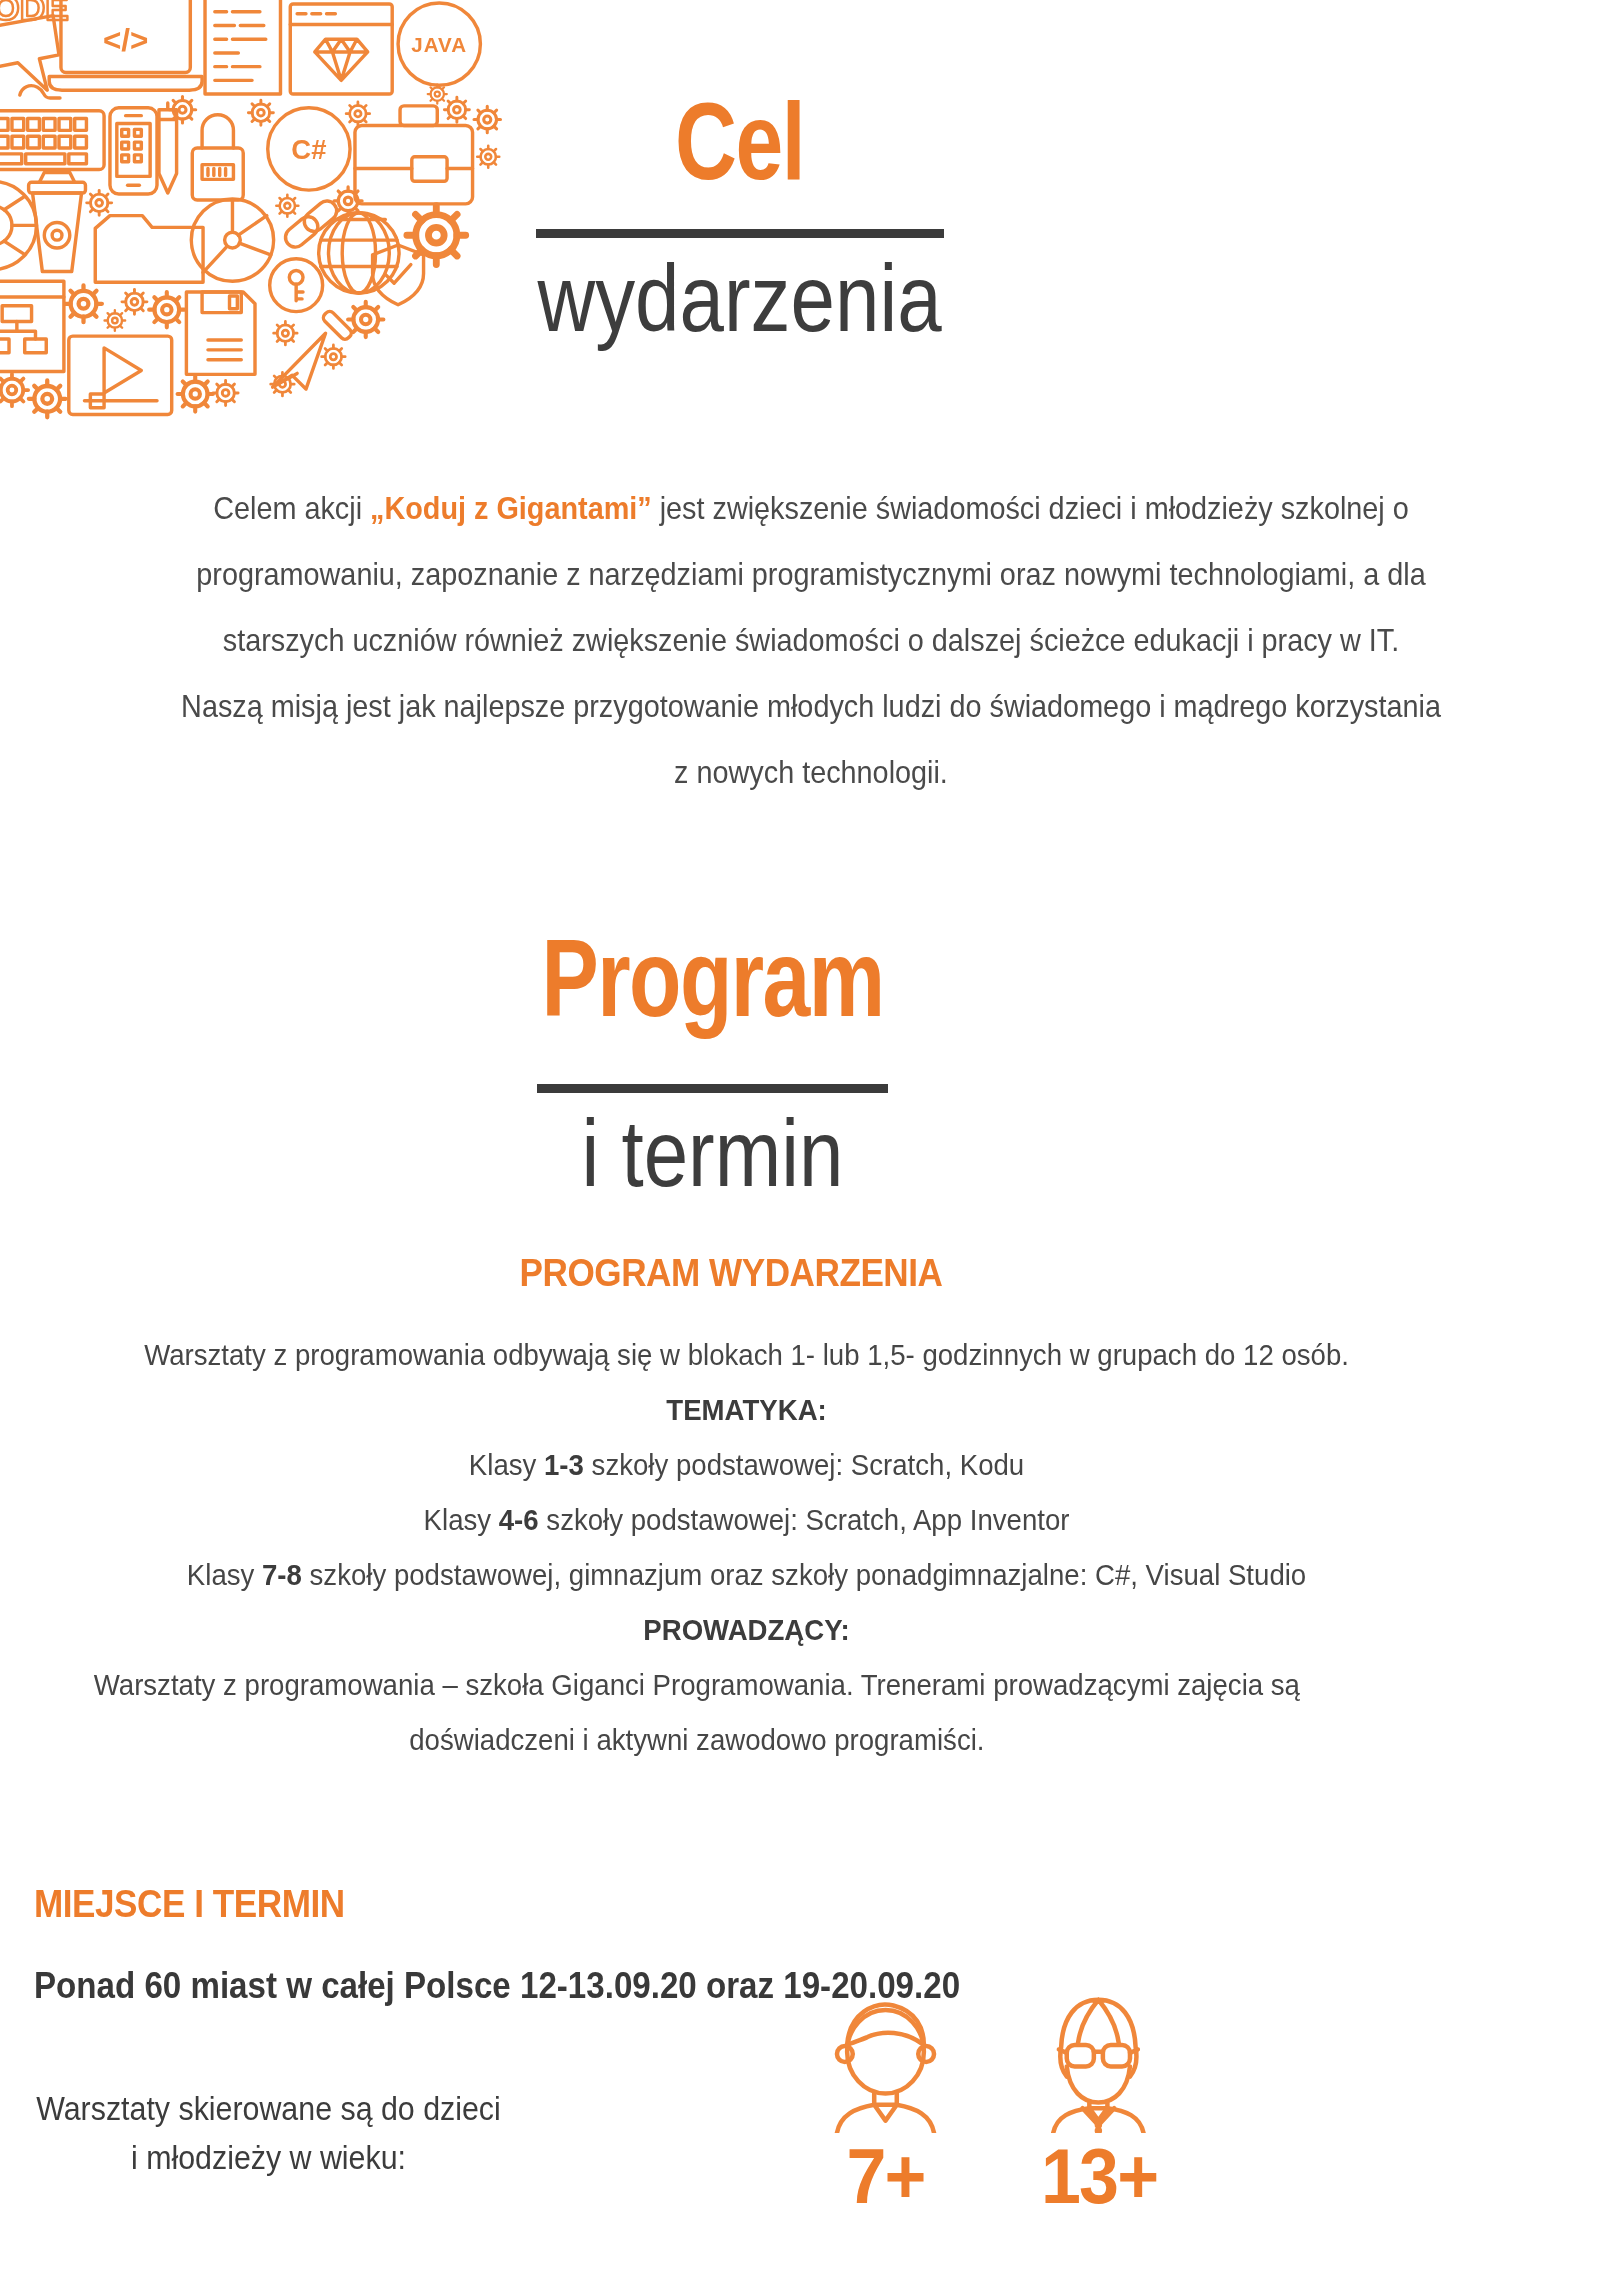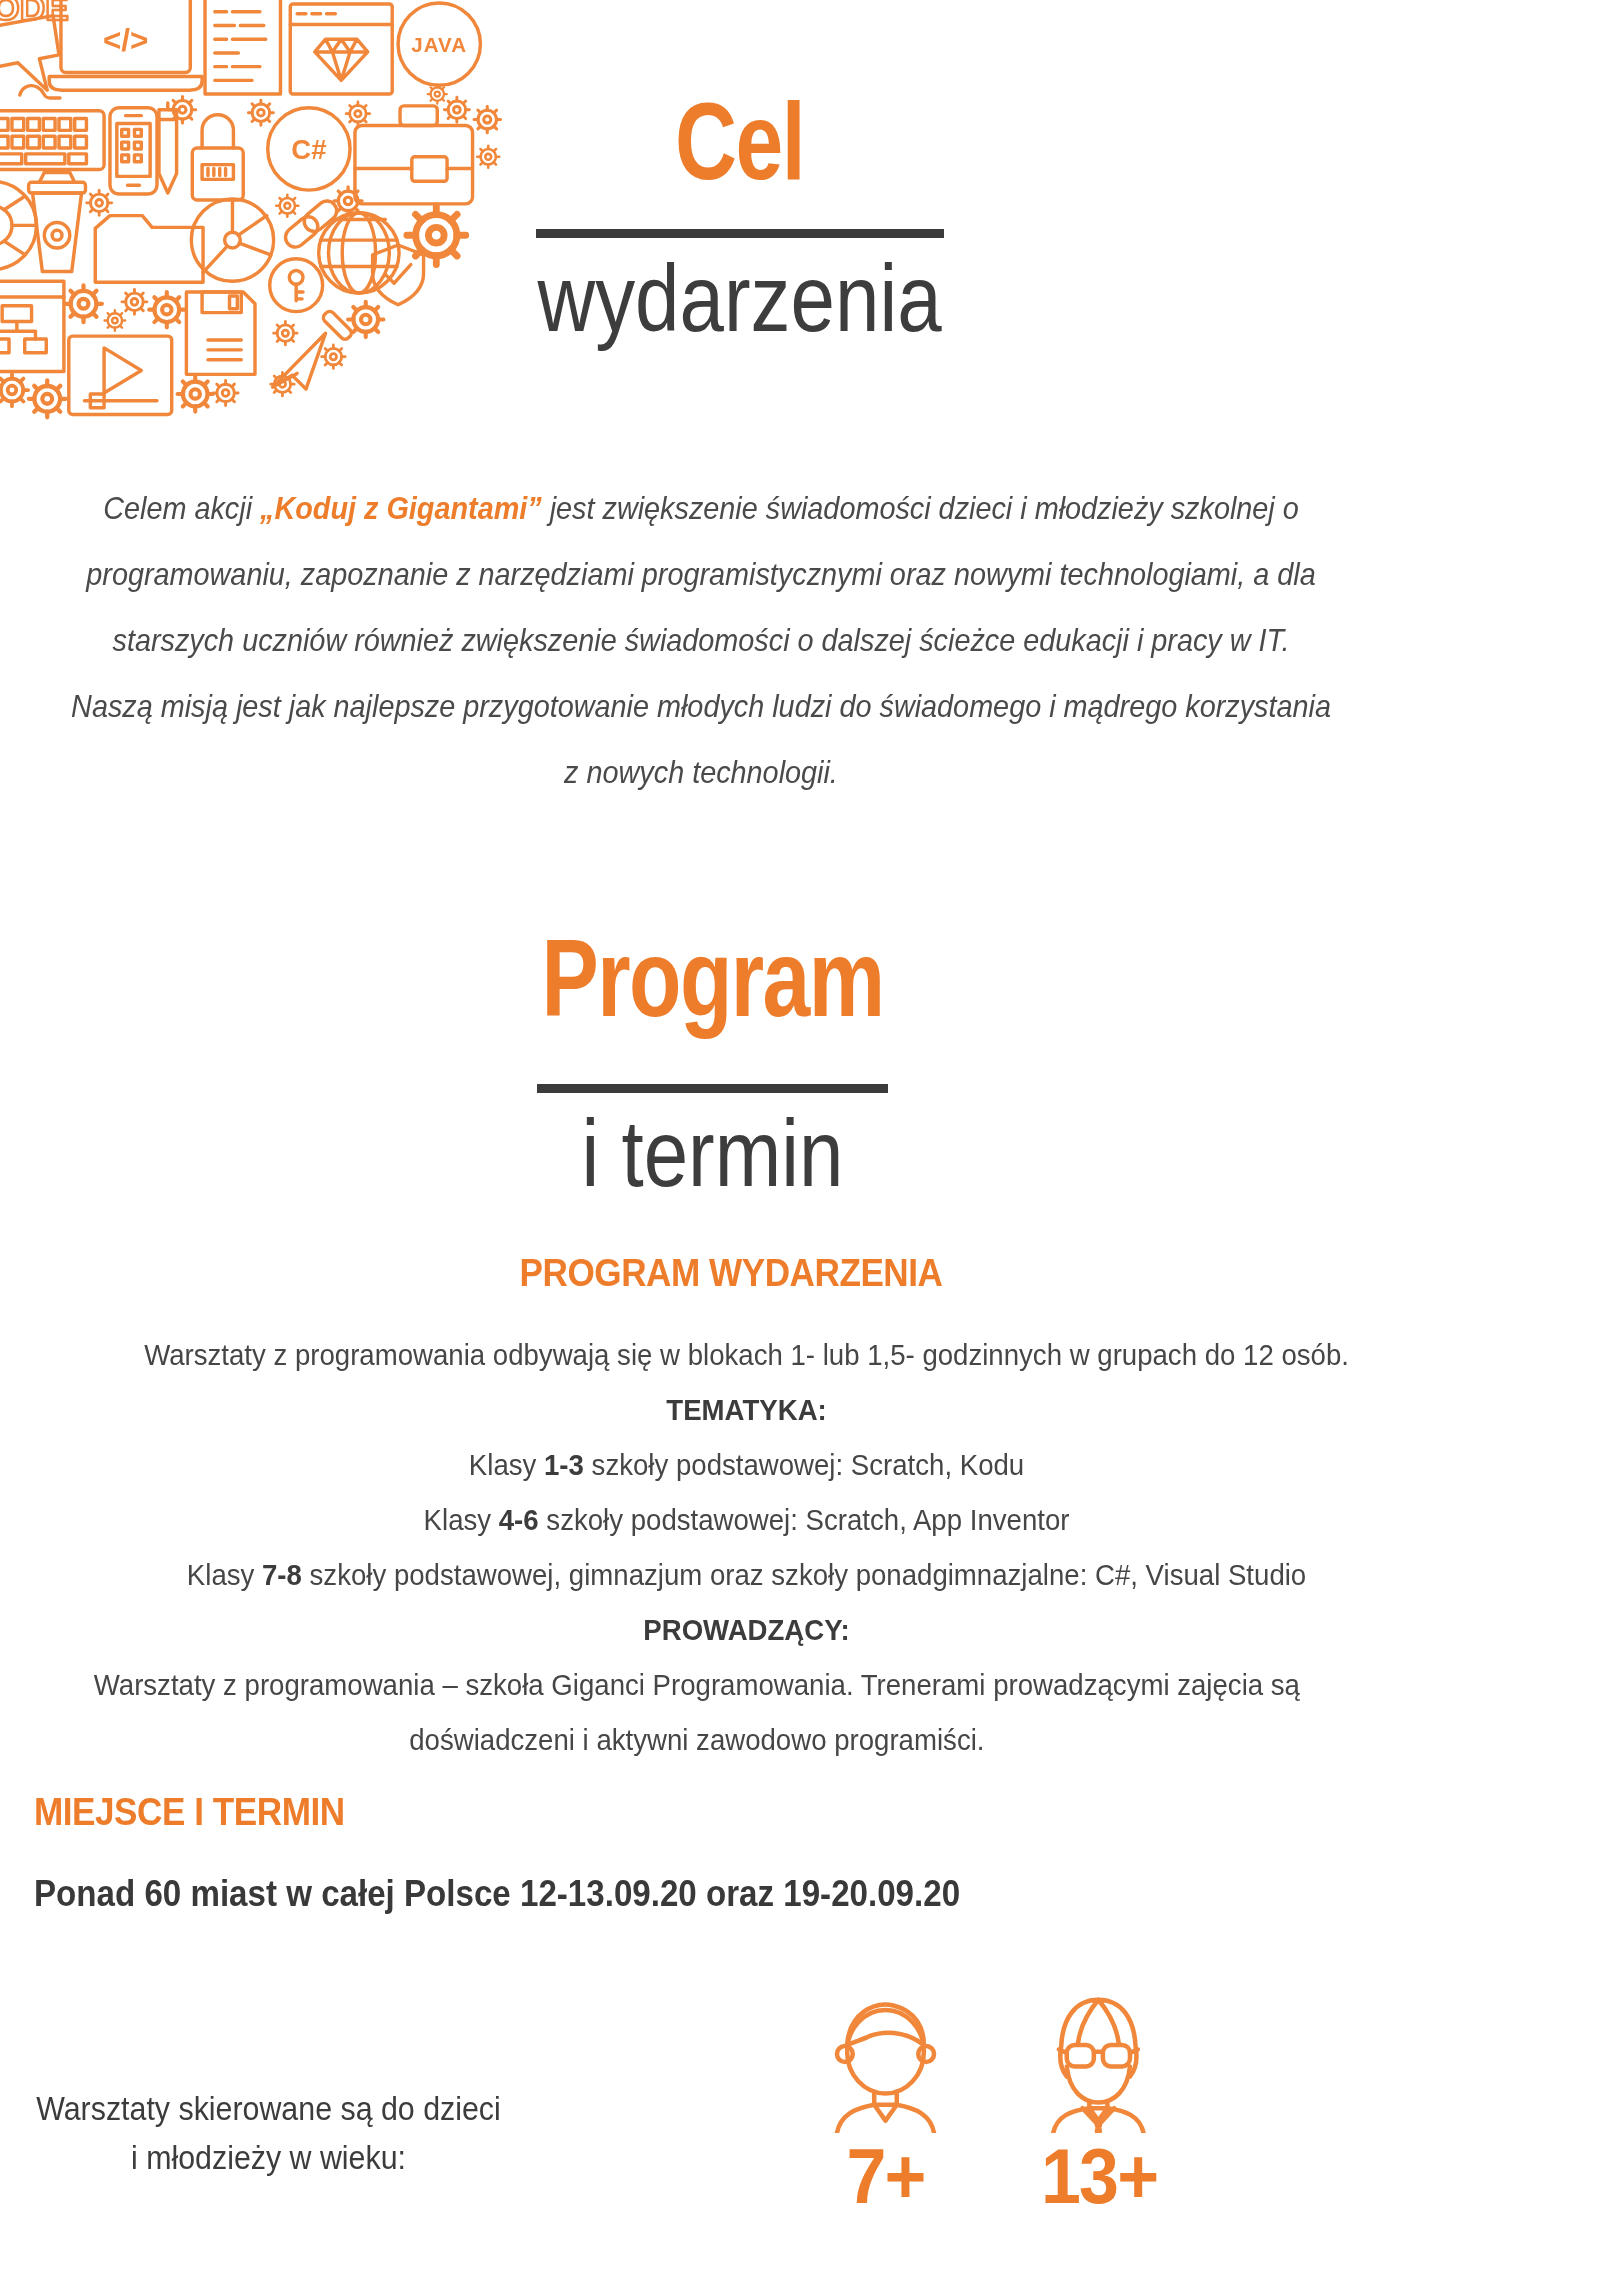--- a/index.html
+++ b/index.html
@@ -22,42 +22,42 @@
   }
   .title-rule{height:8.8px;background:#3b3b3b;margin:33px auto 11.8px;}
   .tb1 .title-rule{width:408px;margin-top:33px;}
   .tb2 .title-rule{width:351px;margin-top:51px;}
   .big-subtitle{
     font-size:94px;font-weight:300;color:#3d3d3d;line-height:1.05;
     transform:scaleX(0.85);
   }
 
   
-  .intro-wrap{position:absolute;top:443px;left:0;width:100%;display:flex;justify-content:flex-start;font-style:italic;}
+  .intro-wrap{position:absolute;top:443px;left:0;width:100%;display:flex;justify-content:center;}
   .intro{
     width:1402px;font-size:32px;line-height:66px;text-align:center;color:#4a4a4a;
     transform:scaleX(0.90);
   }
   .hl{color:#ED7C2B;font-weight:700;}
 
   
   .sec{position:absolute;left:34px;}
   .sec-program{top:1253px;width:1549px;text-align:center;}
   .sec-heading{
     font-size:39px;font-weight:800;color:#ED7C2B;line-height:1;margin:0 0 35px 0;
     transform:scaleX(0.90);transform-origin:left center;letter-spacing:-0.5px;
   }
   .plines{
     font-size:30px;color:#464646;transform:scaleX(0.92);transform-origin:left top;
   }
   .pline{line-height:55px;white-space:nowrap;}
   .pline.wrap{white-space:normal;max-width:1441px;}
   .b{font-weight:700;color:#3c3c3c;}
 
-  .sec-miejsce{top:1792px;width:1549px;}
+  .sec-miejsce{top:1884px;width:1549px;}
   .miejsce-text{
     margin-top:41px;font-size:36px;font-weight:700;color:#393939;line-height:43px;
     transform:scaleX(0.92);transform-origin:left top;white-space:nowrap;
   }
 
   
   .footer-text{
     position:absolute;top:2084px;left:0;width:537px;text-align:center;
     font-size:33px;line-height:49px;color:#3c3c3c;transform:scaleX(0.92);
   }

